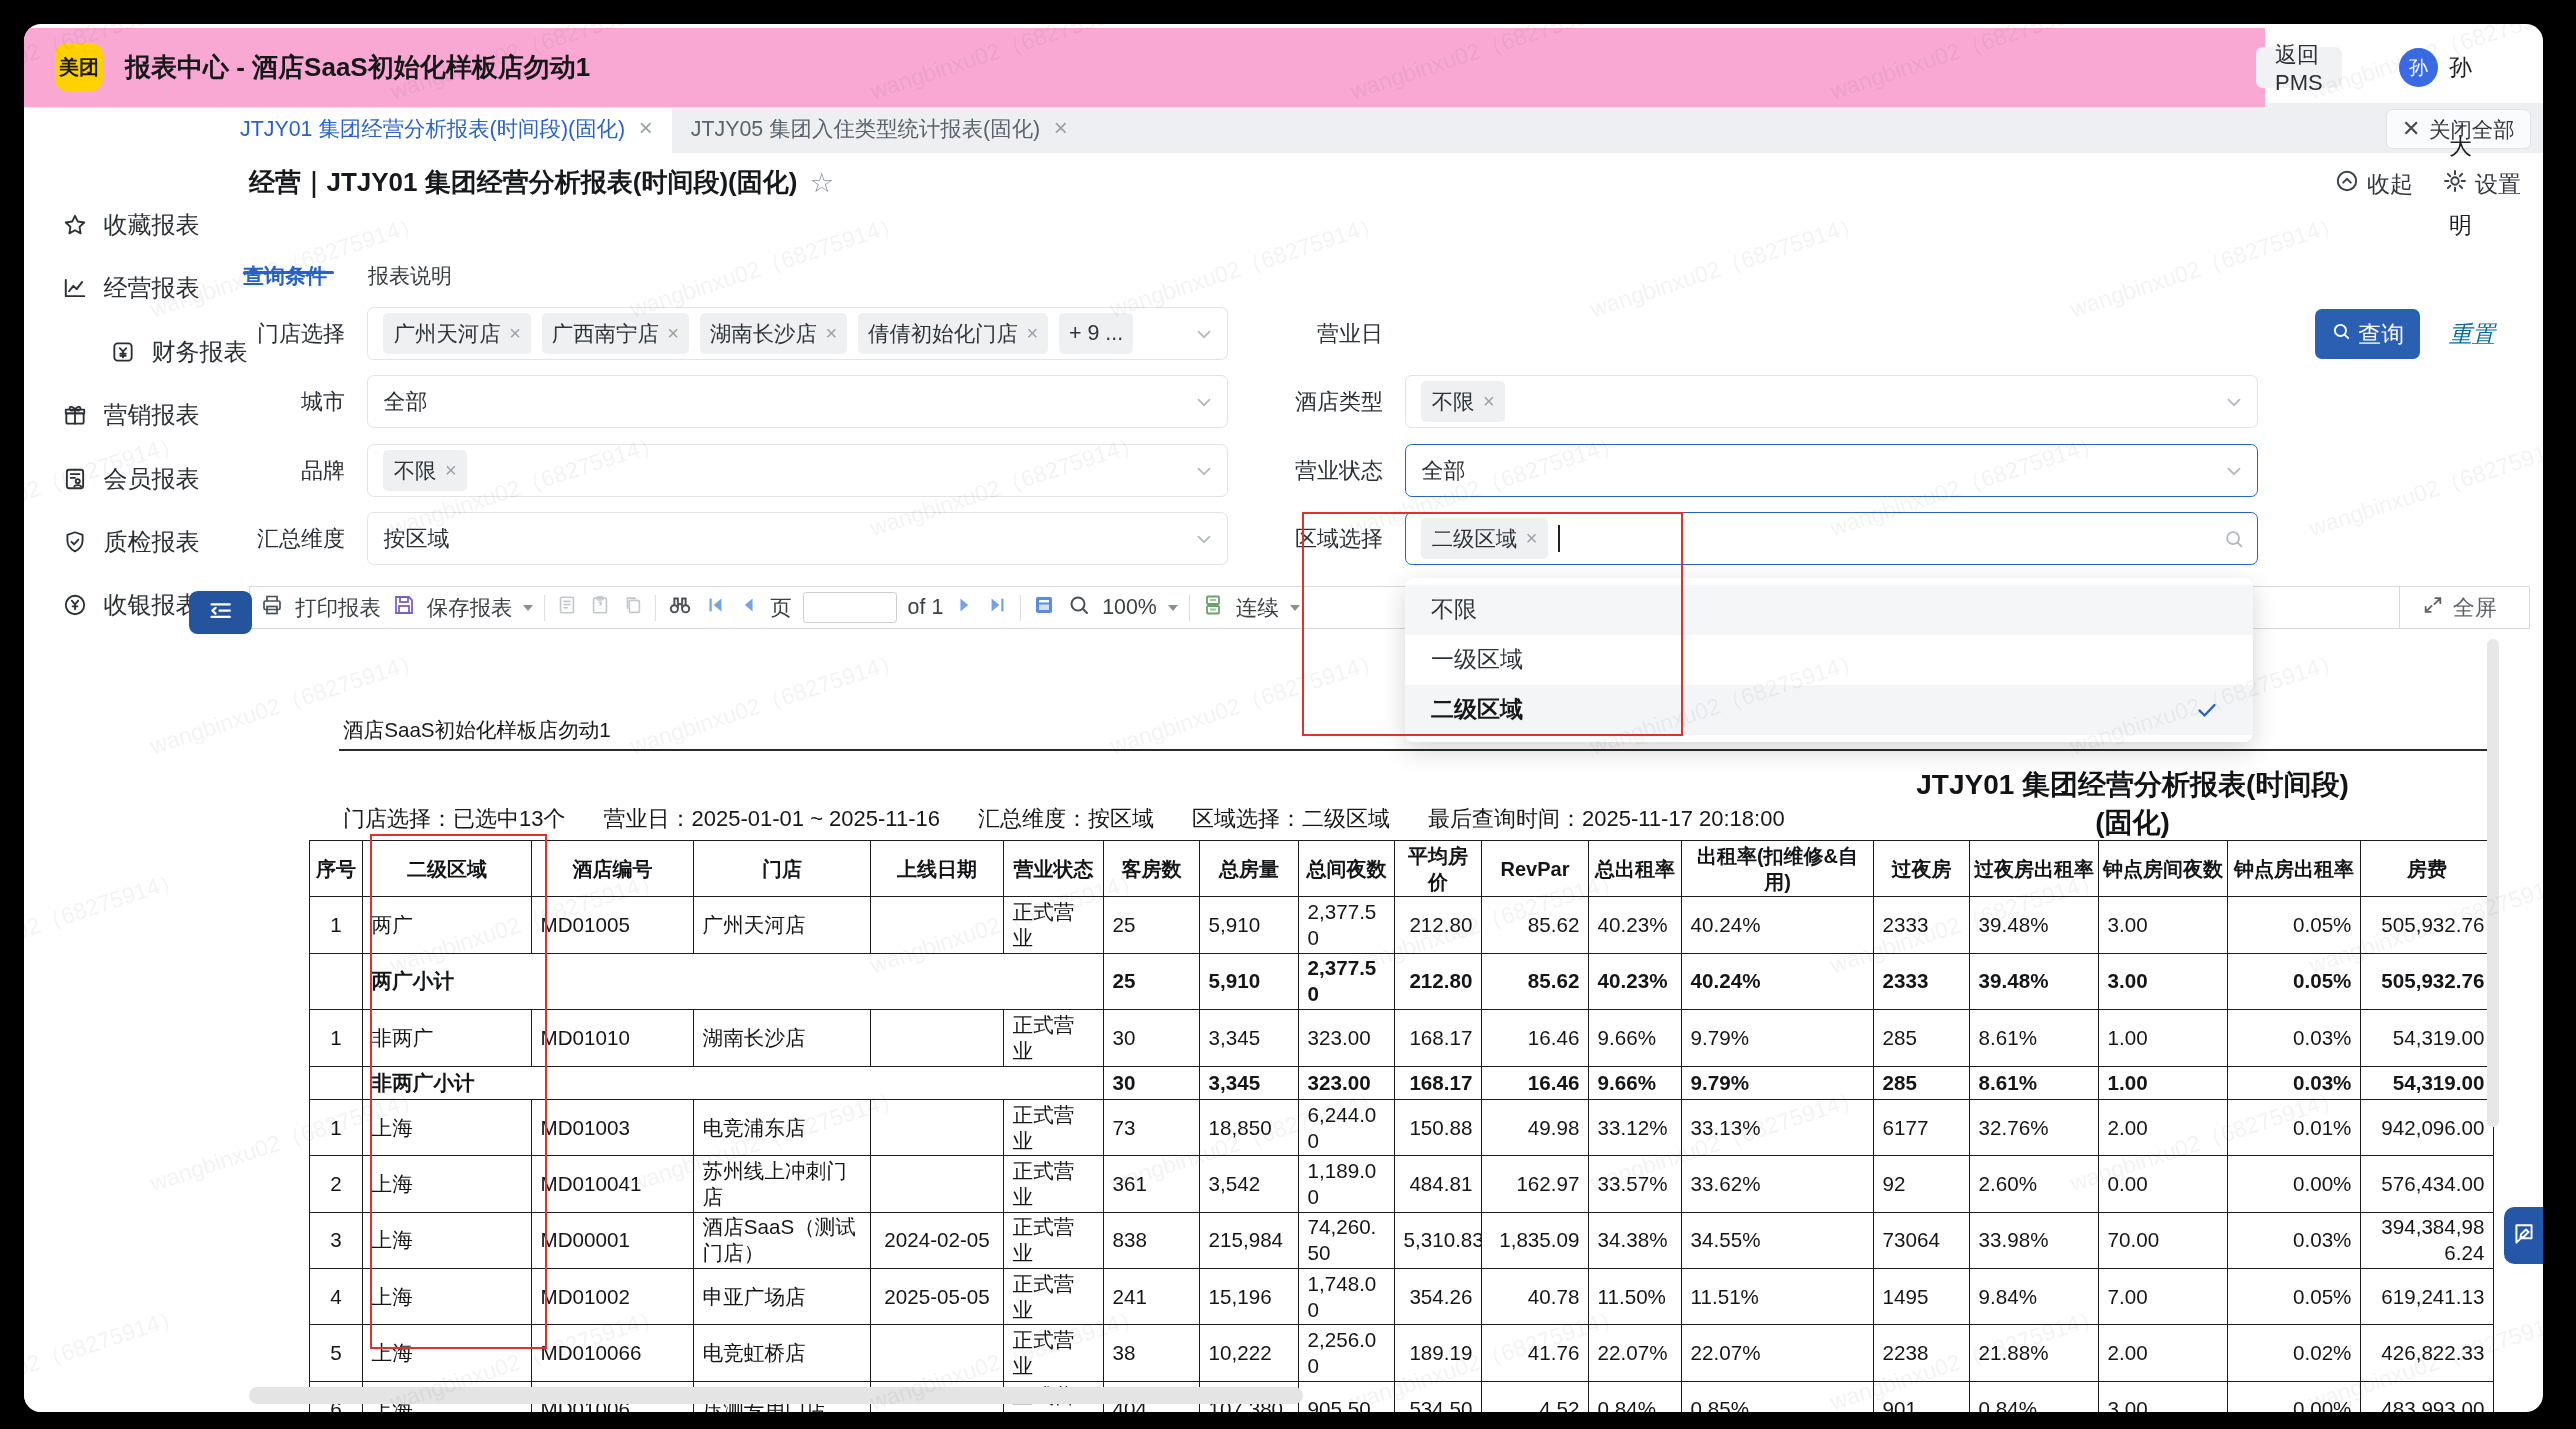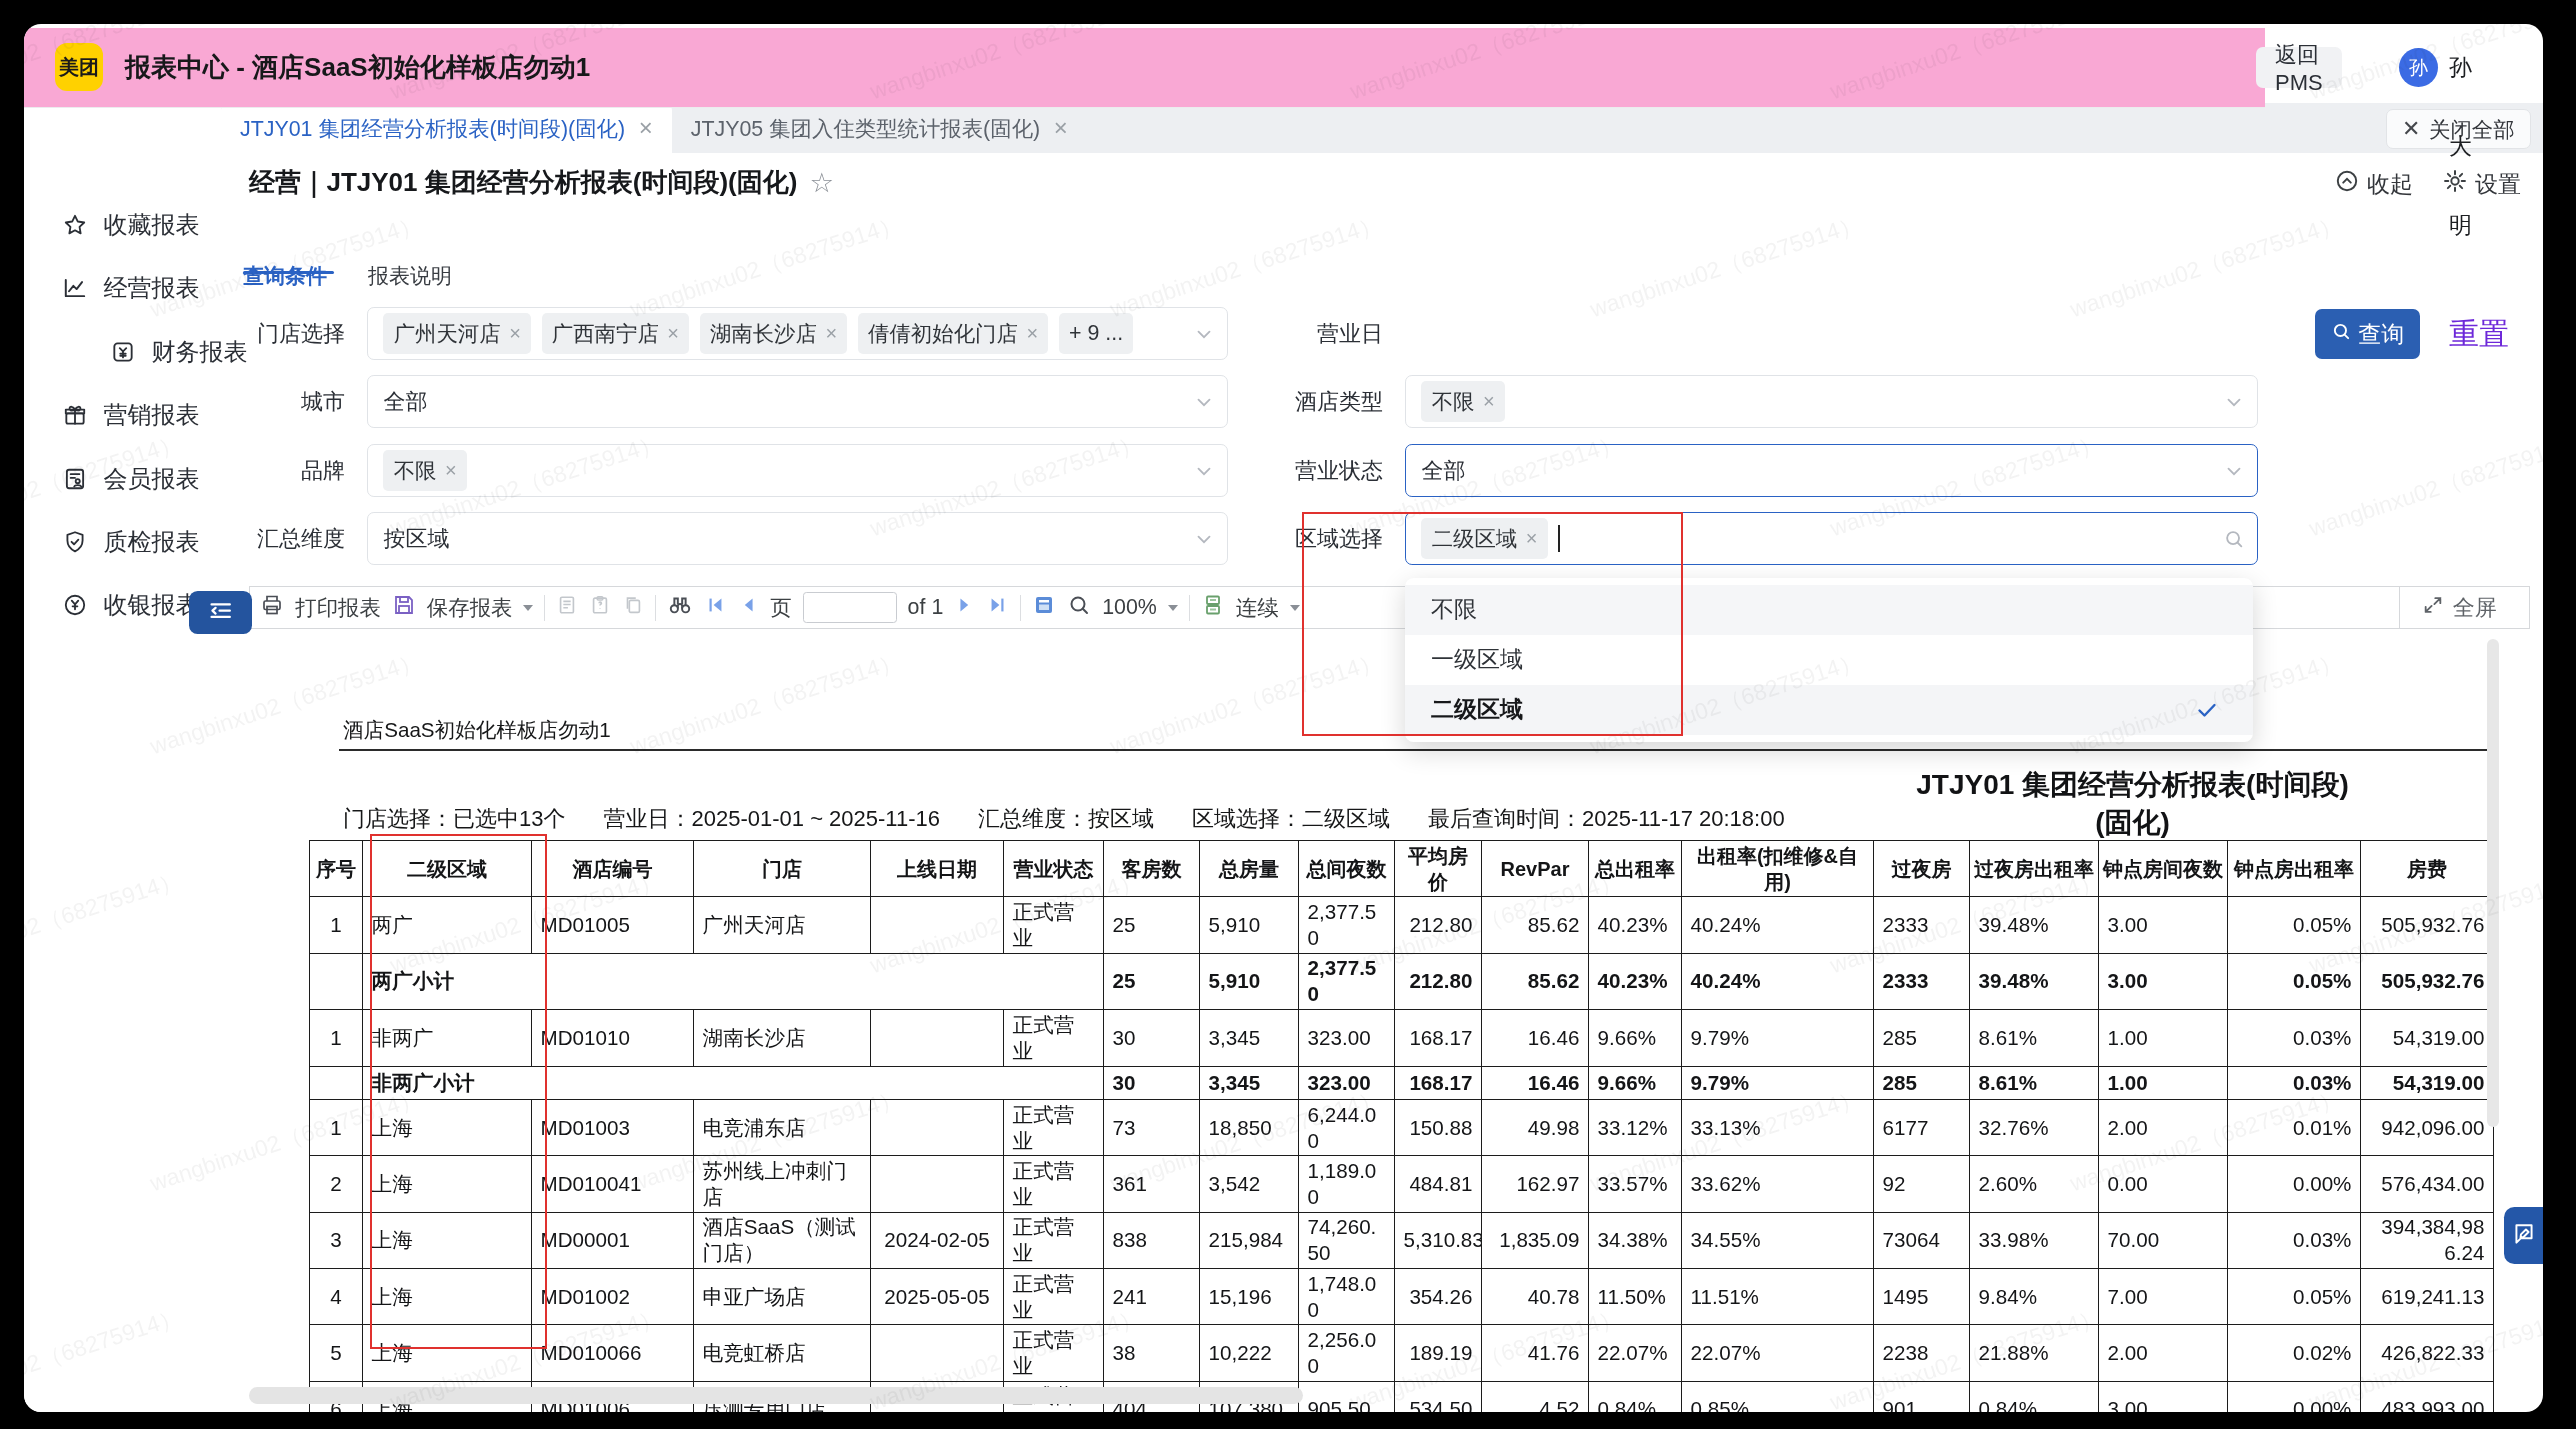--- a/index.html
+++ b/index.html
@@ -50,21 +50,21 @@
   .flabel.r{width:108px;}
   .ffield{position:absolute;height:53px;border:1.7px solid #e0e3e7;border-radius:6.9px;background:#fff;box-sizing:border-box;
     display:flex;align-items:center;padding:0 15.4px;gap:10.3px;font-size:22px;color:#2b2f36;}
   .ffield.focus{border-color:#2a62c4;}
   .chip{background:#eef0f2;border-radius:5.1px;padding:6px 10.3px;font-size:21.4px;color:#2f3338;display:flex;align-items:center;white-space:nowrap;}
   .chip .cx{margin-left:8.6px;color:#9aa0a6;font-size:20px;}
   .chev{position:absolute;right:12px;top:14.6px;}
   .caretbar{width:1.7px;height:27.4px;background:#222;}
   .querybtn{position:absolute;left:2291px;top:285px;width:105px;height:50px;background:#2b5fb2;border-radius:6.9px;color:#fff;
     font-size:23px;display:flex;align-items:center;justify-content:center;gap:6.9px;}
-  .resetbtn{position:absolute;left:2425px;top:285px;height:50px;line-height:50px;color:#6d28d9;font-size:30px;}
+  .resetbtn{position:absolute;left:2425px;top:285px;height:50px;line-height:50px;color:#0369a1;font-size:23px;font-style:italic;}
   
   .dd{position:absolute;left:1381px;top:554px;width:848px;background:#fff;border-radius:8.6px;z-index:30;
     box-shadow:0 8.6px 26px rgba(0,0,0,0.16);padding:6.9px 0;}
   .dd-item{height:50px;display:flex;align-items:center;padding:0 26px;font-size:23px;color:#2f3338;position:relative;}
   .dd-item.hover{background:#f5f6f8;}
   .dd-item.selected{background:#f4f5f7;font-weight:bold;color:#17181a;}
   .dd-item .chk{position:absolute;right:34px;top:13px;}
   
   .redbox{position:absolute;border:2.6px solid #e0312e;z-index:50;pointer-events:none;}
   

